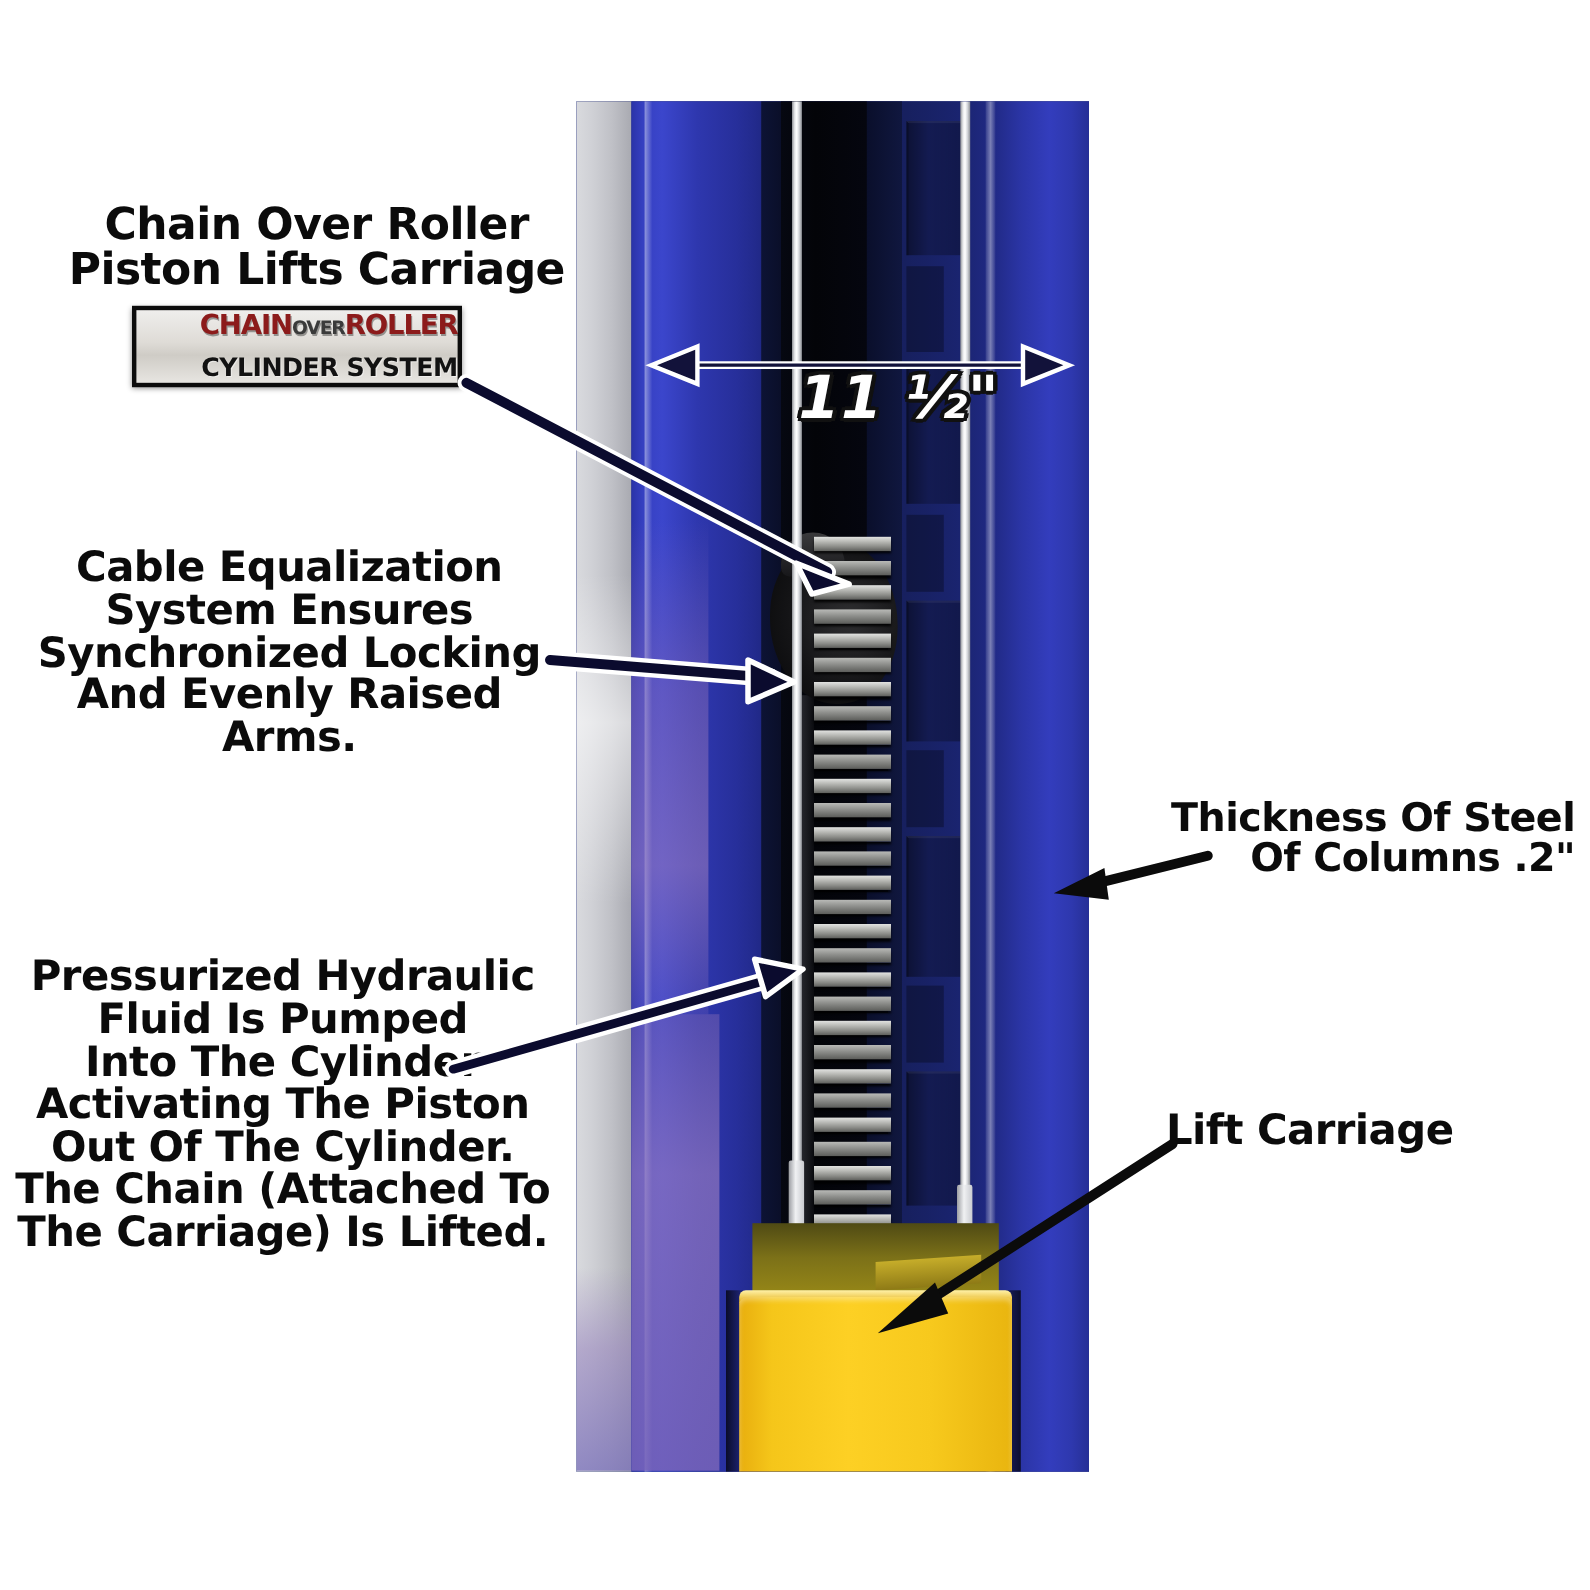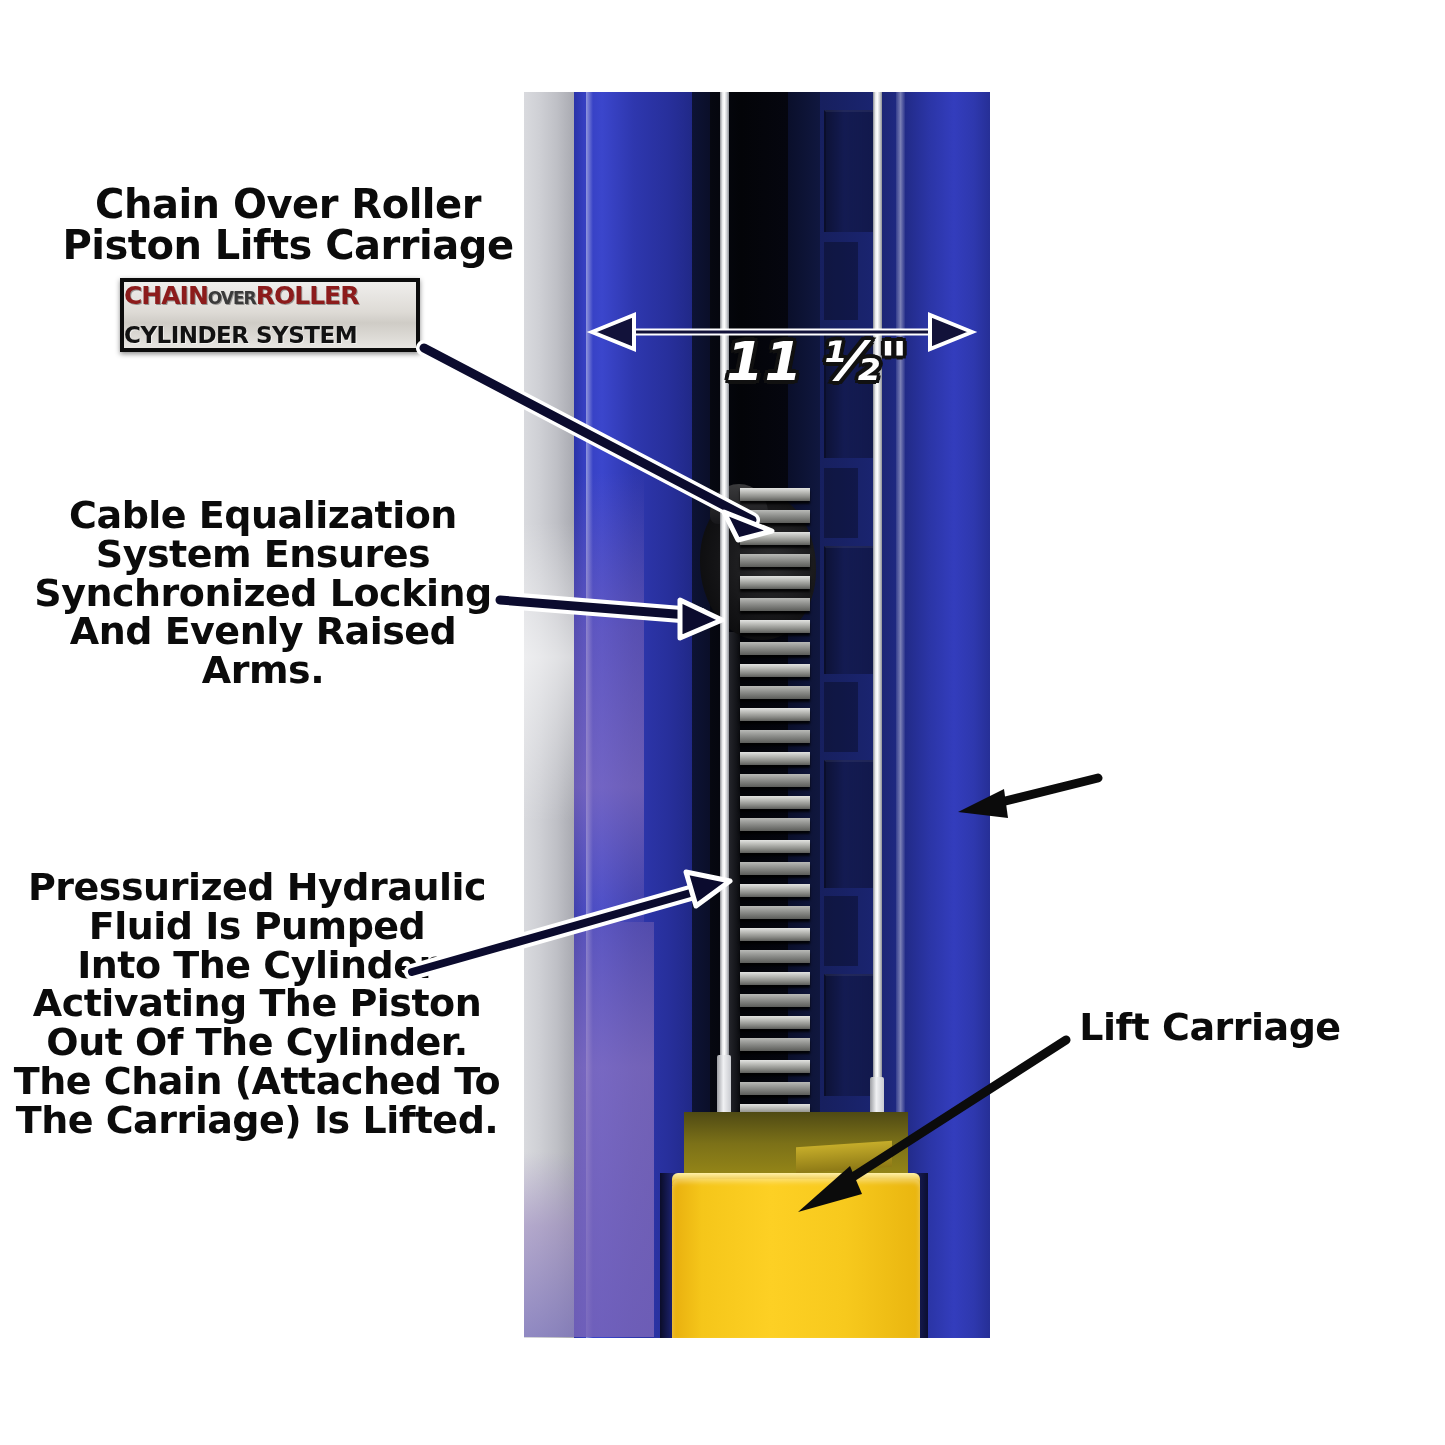--- a/index.html
+++ b/index.html
@@ -207,39 +207,39 @@
     line-height: 1.02;
     letter-spacing: -0.5px;
     white-space: pre-line;
     font-family: "DejaVu Sans", "Liberation Sans", sans-serif;
   }
 
   #label-chain-over-roller { left: 62px; top: 184px; width: 452px; text-align: center; font-size: 40px; }
   #label-cable-equalization { left: 8px; top: 496px; width: 510px; text-align: center; font-size: 38px; }
   #label-hydraulic { left: 8px; top: 868px; width: 498px; text-align: center; font-size: 38px; }
   #label-thickness { left: 1060px; top: 726px; width: 372px; text-align: right; font-size: 36px; }
-  #label-lift-carriage { left: 1060px; top: 1008px; width: 300px; text-align: center; font-size: 38px; }
+  #label-lift-carriage { left: 1060px; top: 1008px; width: 300px; text-align: left; font-size: 38px; }
 
   
   #badge {
     position: absolute;
     left: 120px; top: 278px;
     width: 300px; height: 74px;
     background: #0c0c0c;
     padding: 4px;
     box-sizing: border-box;
     box-shadow: 0 2px 5px rgba(0,0,0,.45);
   }
   #badge .plate {
     width: 100%; height: 100%;
     background: linear-gradient(180deg,#efeeec 0%, #dedbd6 45%, #cfccc6 62%, #e7e5e1 100%);
     display: flex;
     flex-direction: column;
     justify-content: center;
-    align-items: flex-start;
+    align-items: flex-end;
     box-sizing: border-box;
   }
   #badge .line1 {
     font-size: 25px; font-weight: 800; letter-spacing: -1px;
     color: #8c1b1b;
     line-height: 1;
     text-shadow: 1px 1px 0 rgba(0,0,0,.35);
   }
   #badge .line1 .small {
     font-size: 17px; color: #3a3a3a; letter-spacing: -1px;
@@ -383,20 +383,22 @@
 Piston Lifts Carriage</div>
 
   <div class="label" id="label-hydraulic">Pressurized Hydraulic
 Fluid Is Pumped
 Into The Cylinder
 Activating The Piston
 Out Of The Cylinder.
 The Chain (Attached To
 The Carriage) Is Lifted.</div>
 
+  <div class="label" id="label-thickness">Thickness Of Steel
+Of Columns .2"</div>
 
   <div class="label" id="label-lift-carriage">Lift Carriage</div>
 
   <div id="badge">
     <div class="plate">
       <div class="line1">
         <span>CHAIN</span><span class="small">OVER</span><span>ROLLER</span>
       </div>
       <div class="line2">CYLINDER SYSTEM</div>
     </div>

